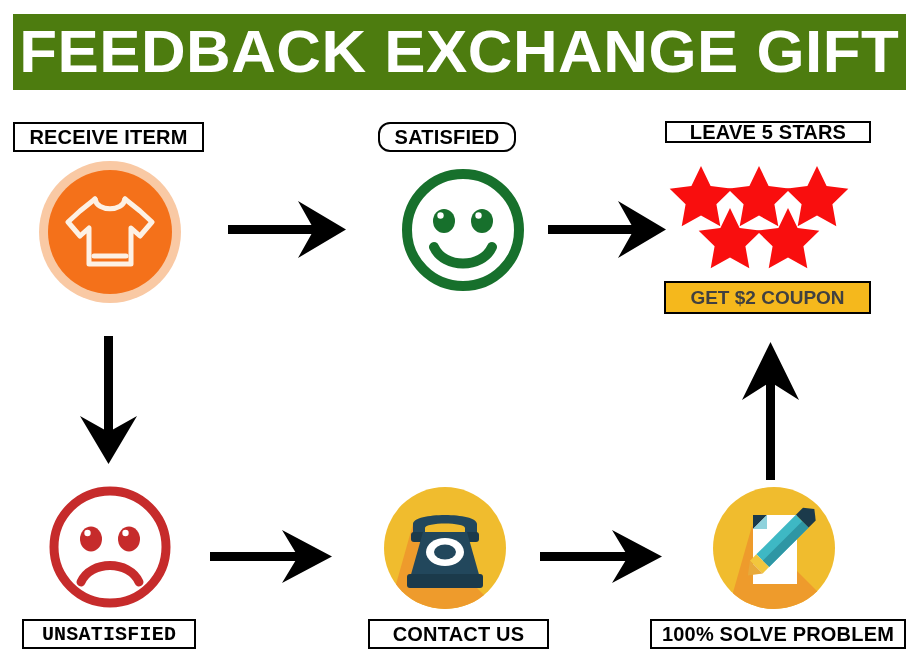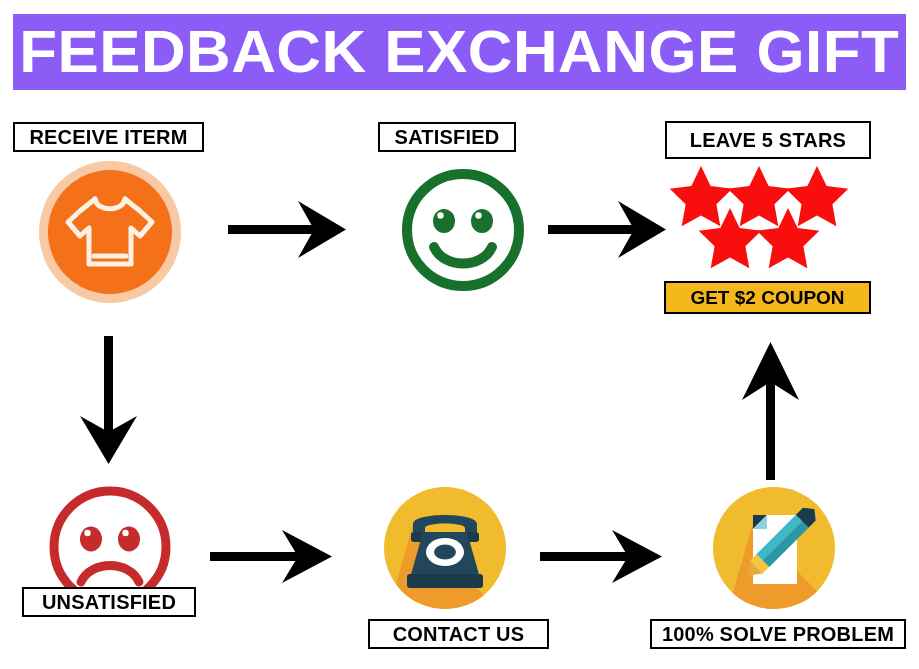--- a/index.html
+++ b/index.html
@@ -18,21 +18,21 @@
     overflow: hidden;
   }
 
   
   .title-banner {
     position: absolute;
     left: 13px;
     top: 14px;
     width: 893px;
     height: 76px;
-    background: #8b5cf6;
+    background: #4d7c0f;
     display: flex;
     align-items: center;
     justify-content: center;
   }
   .title-text {
     color: #ffffff;
     font-family: "Liberation Sans", sans-serif;
     font-weight: bold;
     font-size: 60px;
     letter-spacing: 0.5px;
@@ -64,21 +64,21 @@
     left: 664px;
     top: 281px;
     width: 207px;
     height: 33px;
     background: #F5B81C;
     border: 2px solid #000000;
     box-sizing: border-box;
     display: flex;
     align-items: center;
     justify-content: center;
-    color: #000000;
+    color: #404040;
     font-family: "Liberation Sans", sans-serif;
     font-weight: bold;
     font-size: 19px;
     white-space: nowrap;
   }
 
   
   .icon-wrap { position: absolute; }
   svg { display: block; overflow: visible; }
 
@@ -88,23 +88,23 @@
 <body>
 
 <div id="canvas">
 
   <div class="title-banner">
     <div class="title-text">FEEDBACK EXCHANGE GIFT</div>
   </div>
 
   <div class="label-box" style="left:13px; top:122px; width:191px; height:30px;">RECEIVE ITERM</div>
 
-  <div class="label-box" style="left:378px; top:122px; width:138px; height:30px;">SATISFIED</div>
-
-  <div class="label-box" style="left:665px; top:121px; width:206px; height:38px;">LEAVE 5 STARS</div>
+  <div class="label-box" style="left:378px; top:122px; width:138px; height:30px;border-radius:12px;">SATISFIED</div>
+
+  <div class="label-box" style="left:665px; top:121px; width:206px; height:22px;">LEAVE 5 STARS</div>
 
   <div class="icon-wrap" style="left:37px; top:159px;">
     <svg width="146" height="146" viewBox="0 0 146 146">
       <circle cx="73" cy="73" r="71" fill="#F9C9A4"></circle>
       <circle cx="73" cy="73" r="62" fill="#F4711A"></circle>
       <g fill="none" stroke="#FDF1E4" stroke-width="5" stroke-linejoin="round" stroke-linecap="round">
         <path d="M58 40 L43 52 L31 63 L43 77 L52 69 L52 105 L94 105 L94 69 L103 77 L115 63 L103 52 L88 40"></path>
         <path d="M58 40 C60 53, 86 53, 88 40"></path>
         <path d="M57 97 L89 97"></path>
       </g>
@@ -189,21 +189,21 @@
       <g transform="rotate(45 62 62)">
         <rect x="54" y="23" width="18" height="56" fill="#3EB8C4"></rect>
         <rect x="63" y="23" width="9" height="56" fill="#2E96A4"></rect>
         <path d="M54 23 L72 23 L72 13 L63 6 L54 13 Z" fill="#1B3A4B"></path>
         <rect x="54" y="79" width="18" height="9" fill="#F2C63D"></rect>
         <path d="M54 88 L72 88 L63 100 Z" fill="#E8A93A"></path>
       </g>
     </svg>
   </div>
 
-  <div class="label-box" style="left:22px; top:587px; width:174px; height:30px;">UNSATISFIED</div>
+  <div class="label-box" style="left:22px; top:619px; width:174px; height:30px;font-family:Liberation Mono, monospace;">UNSATISFIED</div>
 
   <div class="label-box" style="left:368px; top:619px; width:181px; height:30px;">CONTACT US</div>
 
   <div class="label-box" style="left:650px; top:619px; width:256px; height:30px;">100% SOLVE PROBLEM</div>
 
   <div class="arrow" style="left:228px; top:198px;">
     <svg width="120" height="64" viewBox="0 0 120 64">
       <rect x="0" y="27" width="88" height="9" fill="#000000"></rect>
       <path d="M70 3 L118 31.5 L70 60 L86 31.5 Z" fill="#000000"></path>
     </svg>

